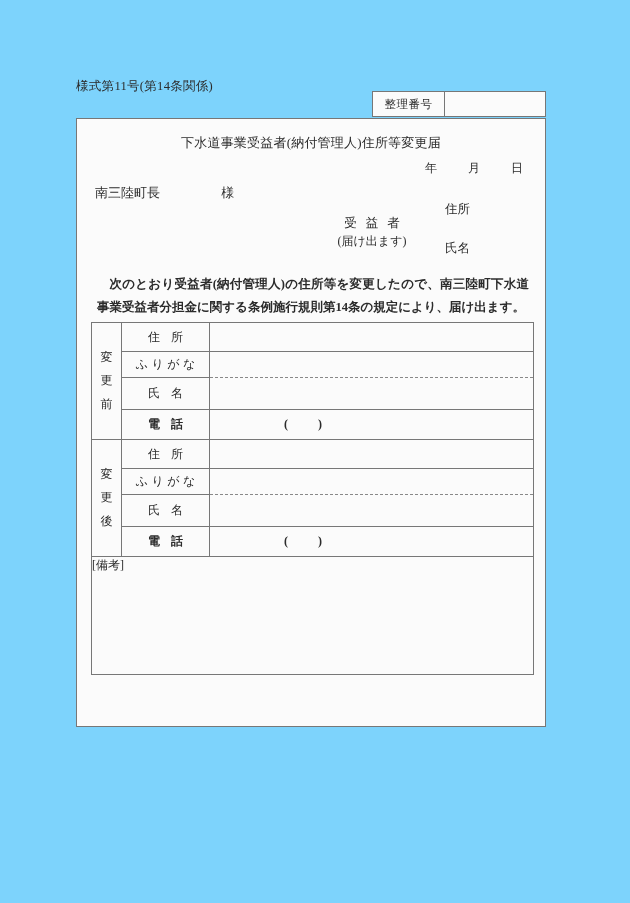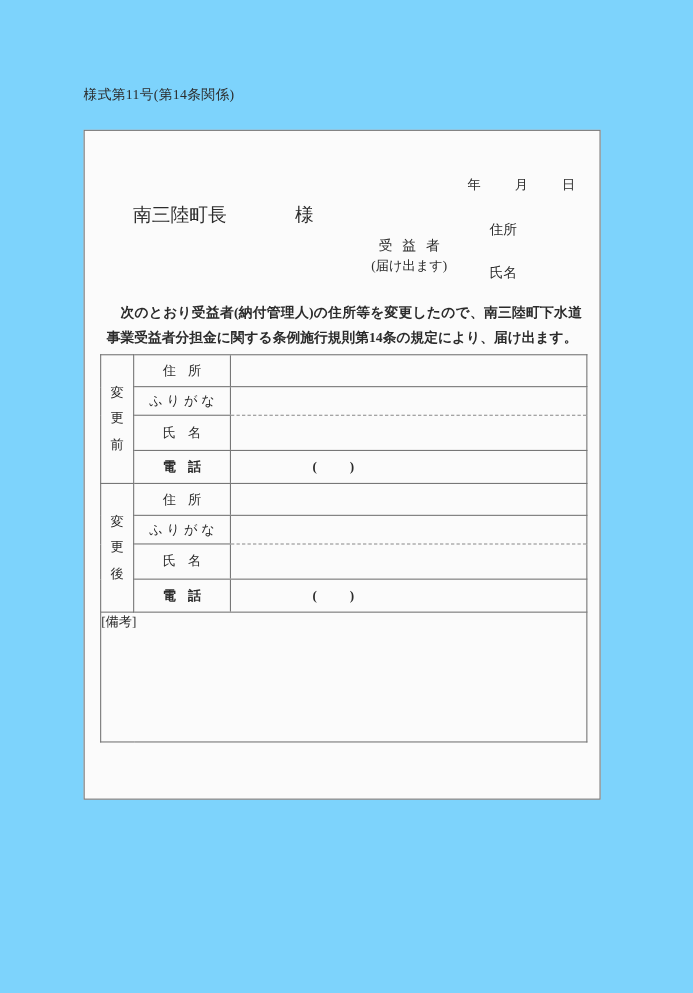--- a/index.html
+++ b/index.html
@@ -92,23 +92,22 @@
     white-space: nowrap;
   }
   .date-line span { display: inline-block; }
   .date-y { margin-right: 28px; }
   .date-m { margin-right: 28px; }
 
   .addressee {
     position: absolute;
     left: 18px;
     top: 65px;
-    font-size: 17px;
-    white-space: nowrap;
-    margin-left: 26px;
+    font-size: 13px;
+    white-space: nowrap;
   }
   .addressee .sama { margin-left: 58px; }
 
   
   .sig-block {
     position: absolute;
     left: 228px;
     top: 82px;
     width: 230px;
     height: 60px;
@@ -239,23 +238,28 @@
     font-size: 12px;
   }
 </style>
 </head>
 <body>
 
 <div class="page">
 
   <div class="form-number">様式第11号(第14条関係)</div>
 
+  <div class="ref-box">
+    <div class="ref-label">整理番号</div>
+    <div class="ref-value"></div>
+  </div>
 
   <div class="frame">
 
+    <div class="title">下水道事業受益者(納付管理人)住所等変更届</div>
 
     <div class="date-line">
       <span class="date-y">年</span>
       <span class="date-m">月</span>
       <span class="date-d">日</span>
     </div>
 
     <div class="addressee">
       <span>南三陸町長</span>
       <span class="sama">様</span>

